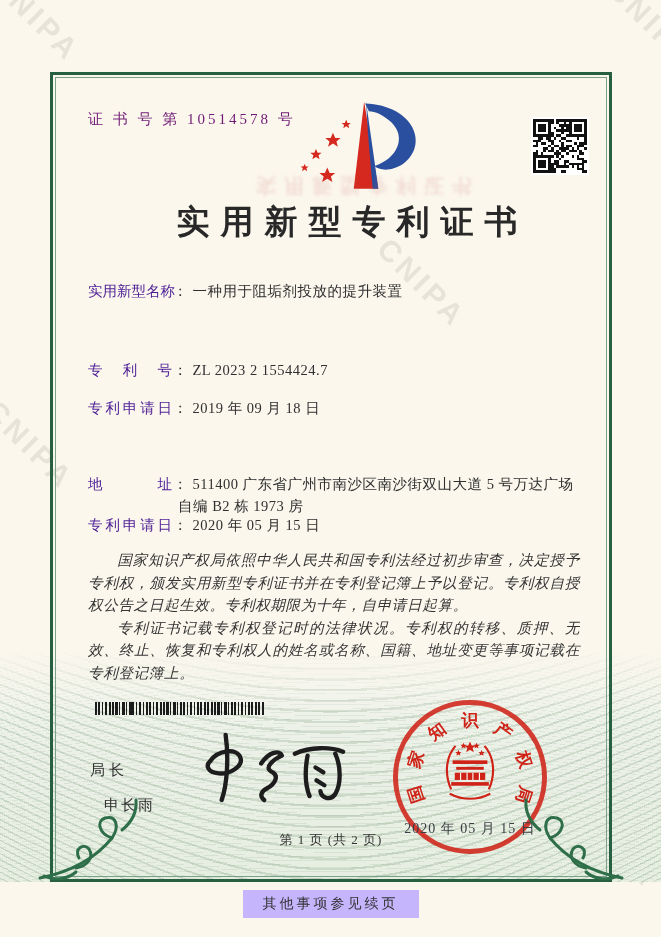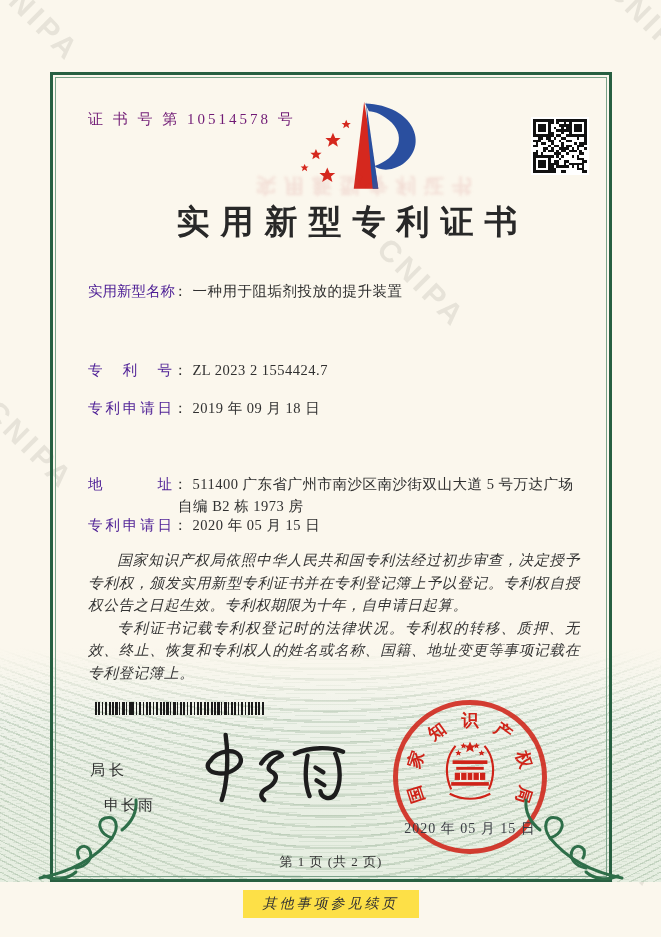--- a/index.html
+++ b/index.html
@@ -66,32 +66,32 @@
   
   .seal{position:absolute;left:393px;top:700px;width:154px;height:154px;border-radius:50%;
       border:5px solid rgba(207,35,24,.88);box-sizing:border-box;}
   .seal-char{position:absolute;left:50%;top:50%;width:22px;height:22px;margin:-11px 0 0 -11px;
       display:flex;align-items:center;justify-content:center;font-size:17px;font-weight:bold;
       color:#cf2318;transform-origin:center;}
   .emblem{position:absolute;left:50%;top:50%;transform:translate(-50%,-52%);}
   .seal-date{position:absolute;left:395px;top:820px;width:150px;text-align:center;
       font-size:14px;color:#3c3e45;letter-spacing:1px;}
 
-  .page-info{position:absolute;left:50px;top:853px;width:562px;text-align:center;
+  .page-info{position:absolute;left:50px;top:831px;width:562px;text-align:center;
       font-size:13px;color:#333;letter-spacing:1px;}
 
   .flourish{position:absolute;width:116px;height:96px;}
   .flourish svg{width:100%;height:100%;}
   .flourish path{stroke:#2e6e49;fill:none;stroke-width:3;stroke-linecap:round;}
   .fl-left{left:34px;top:788px;}
   .fl-right{left:512px;top:788px;transform:scaleX(-1);}
 
   .footer-note{position:absolute;left:50%;top:890px;transform:translateX(-50%);
-      background:#fde047;padding:5px 20px;font-size:14px;color:#333;letter-spacing:3px;
-      font-style:italic;white-space:nowrap;}
+      background:#c4b5fd;padding:5px 20px;font-size:14px;color:#333;letter-spacing:3px;
+      white-space:nowrap;}
 </style>
 </head>
 <body>
 
 <div class="page">
 
   <span class="wm" style="left:-20px;top:0px">CNIPA</span>
   <span class="wm" style="left:596px;top:6px">CNIPA</span>
   <span class="wm" style="left:366px;top:266px">CNIPA</span>
   <span class="wm" style="left:-26px;top:428px">CNIPA</span>

